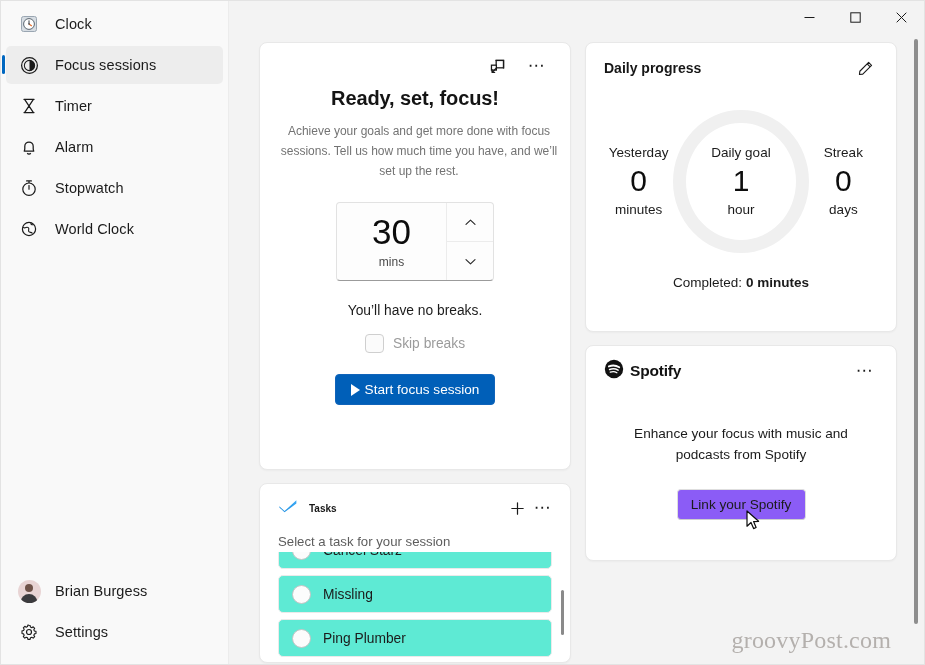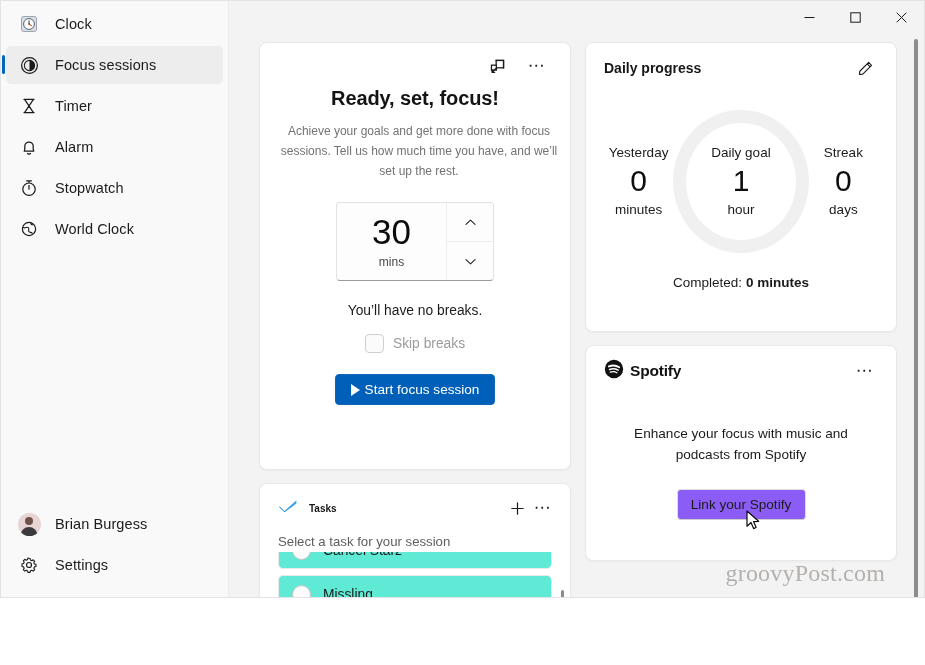--- a/index.html
+++ b/index.html
@@ -4,21 +4,21 @@
 <style>
   * { box-sizing: border-box; margin: 0; padding: 0; }
   html, body {
     width: 925px; height: 665px;
     overflow: hidden;
     font-family: "Liberation Sans", sans-serif;
     background: #ffffff;
   }
   #app {
     position: relative;
-    width: 925px; height: 598px;
+    width: 925px; height: 665px;
     background: #f9f9f9;
     display: flex;
     border: 1px solid #e3e3e3;
     overflow: hidden;
   }
 
   
   #sidebar {
     width: 228px;
     height: 100%;
@@ -404,21 +404,21 @@
     right: 6px; top: 38px;
     width: 4px;
     height: 585px;
     border-radius: 2px;
     background: #8d8d8d;
   }
 
   
   #watermark {
     position: absolute;
-    right: 39px; bottom: 10px;
+    right: 33px; bottom: 10px;
     font-family: "Liberation Serif", serif;
     font-size: 24px;
     color: #b4b0ad;
     letter-spacing: .2px;
     user-select: none;
   }
 
   
   #cursor {
     position: absolute;

